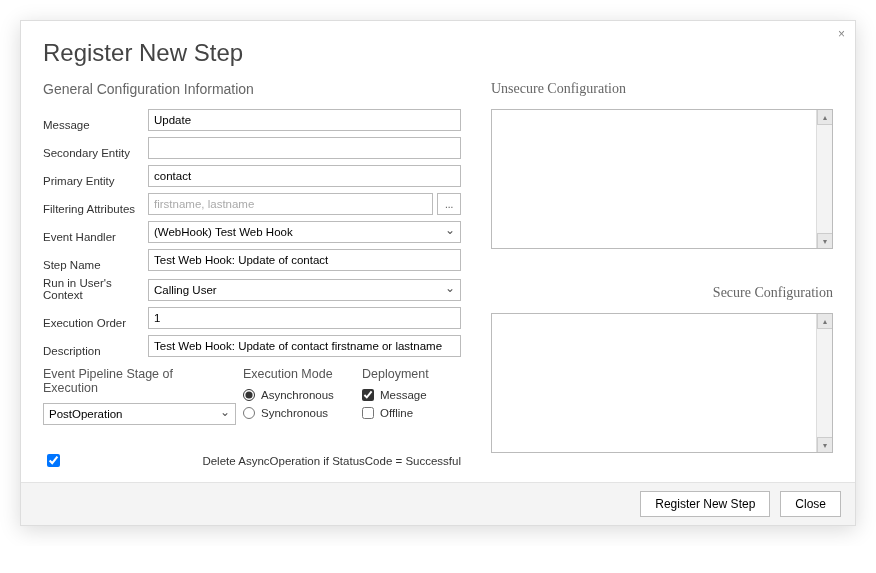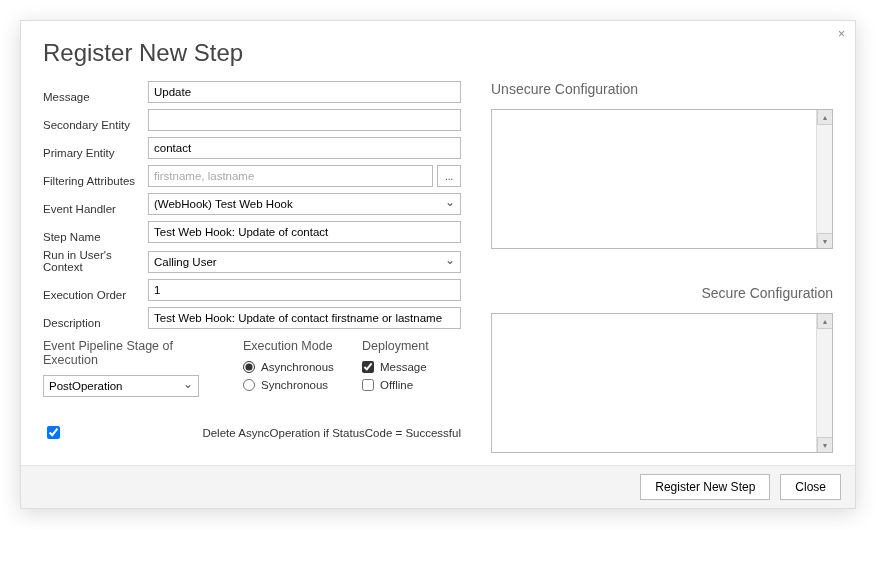--- a/index.html
+++ b/index.html
@@ -33,21 +33,21 @@
     font-size: 24px;
     font-weight: 300;
     color: #444;
     margin: 0 0 14px 0;
   }
   .cols {
     display: flex;
     gap: 30px;
   }
   .left { flex: 1 1 55%; }
-  .right { flex: 1 1 45%; }
+  .right { flex: 1 1 45%; font-family: Liberation Serif, serif; }
   .section-head {
     font-size: 14px;
     color: #666;
     font-weight: 400;
     margin: 0 0 12px 0;
   }
   .form-row {
     display: flex;
     align-items: flex-end;
     margin-bottom: 6px;
@@ -187,20 +187,21 @@
 <body>
 
 <div class="window">
   <div class="close-x">×</div>
   <div class="content">
     <h1 class="title">Register New Step</h1>
 
     <div class="cols">
 
       <div class="left">
+        <div class="section-head">General Configuration Information</div>
 
         <div class="form-row">
           <label class="fld">Message</label>
           <div class="control">
               <input type="text" class="txt" value="Update" style="">
             </div>
         </div>
         <div class="form-row">
           <label class="fld">Secondary Entity</label>
           <div class="control">
@@ -247,21 +248,21 @@
         <div class="form-row">
           <label class="fld">Description</label>
           <div class="control">
               <input type="text" class="txt" value="Test Web Hook: Update of contact firstname or lastname" style="">
             </div>
         </div>
 
         <div class="subcols">
           <div class="subcol first">
             <div class="sub-head">Event Pipeline Stage of Execution</div>
-            <div class="sel-wrap" style="width:156px"><input type="text" class="txt sel" readonly="" value="PostOperation" style=""></div>
+            <div class="sel-wrap" style="width:193px"><input type="text" class="txt sel" readonly="" value="PostOperation" style=""></div>
           </div>
           <div class="subcol mid">
             <div class="sub-head">Execution Mode</div>
             <label class="radio-row">
               <input type="radio" name="execmode" checked="" style="">
               <span>Asynchronous</span>
             </label>
             <label class="radio-row">
               <input type="radio" name="execmode" style="">
               <span>Synchronous</span>

